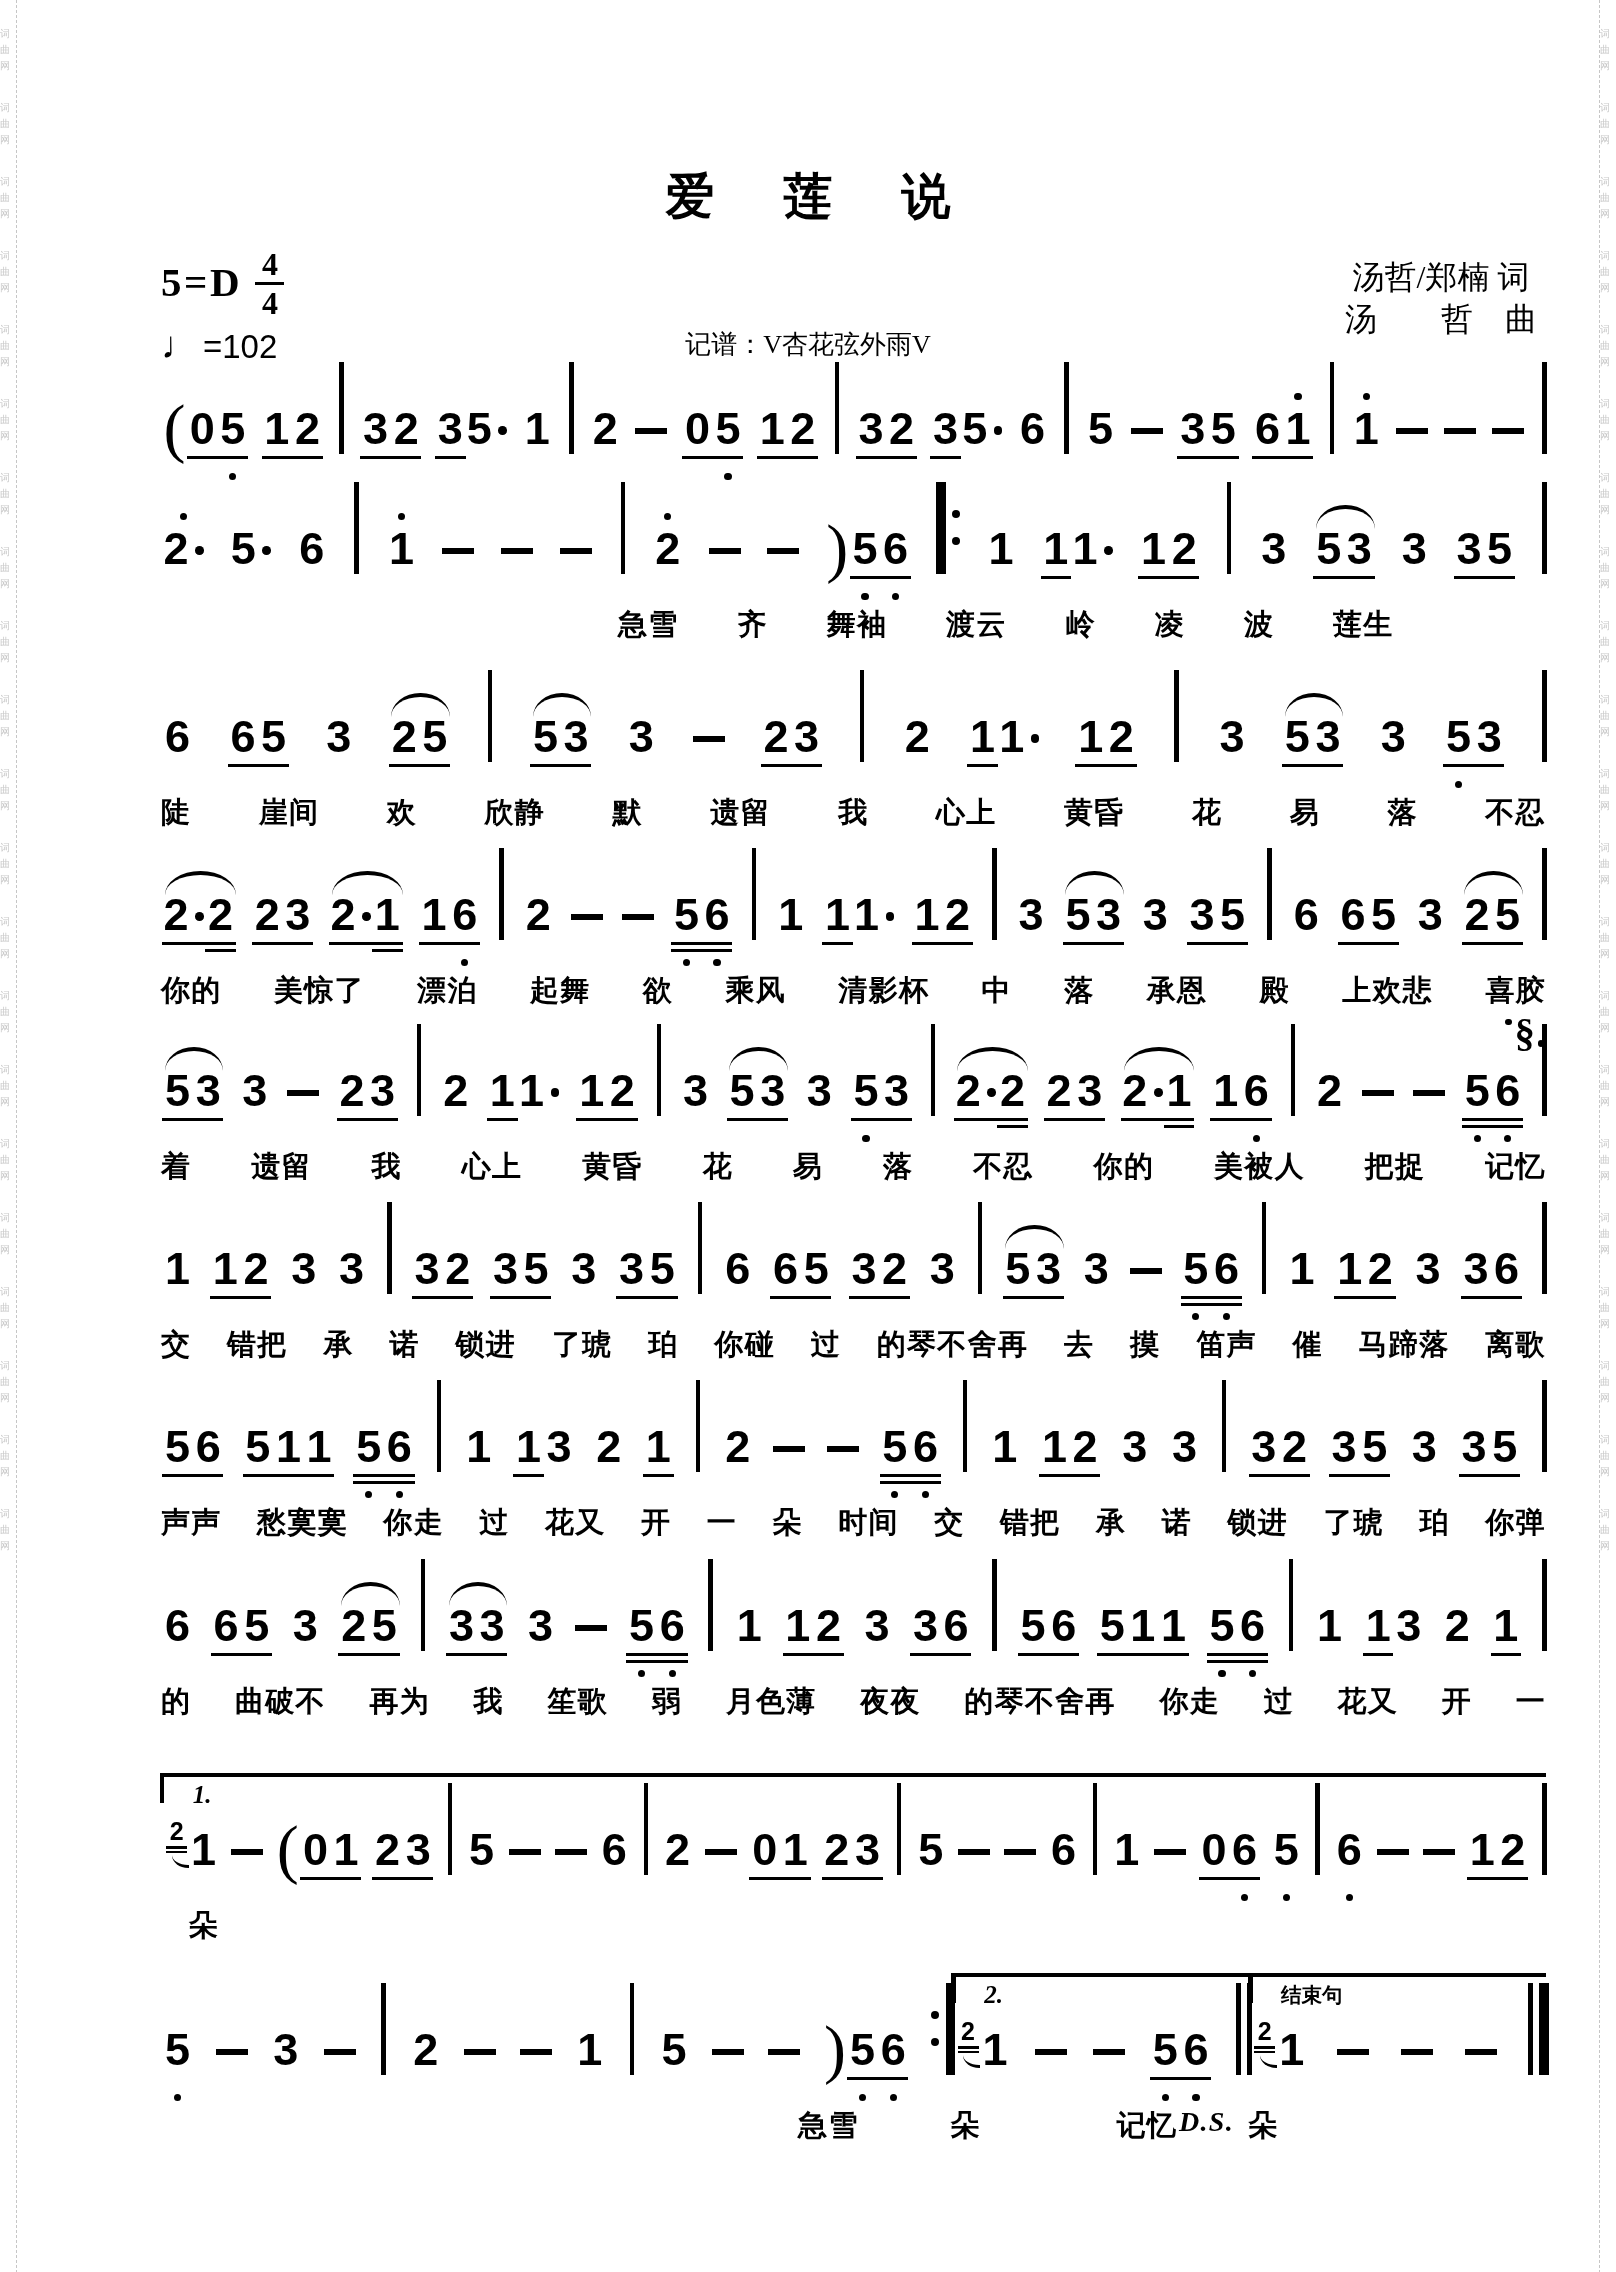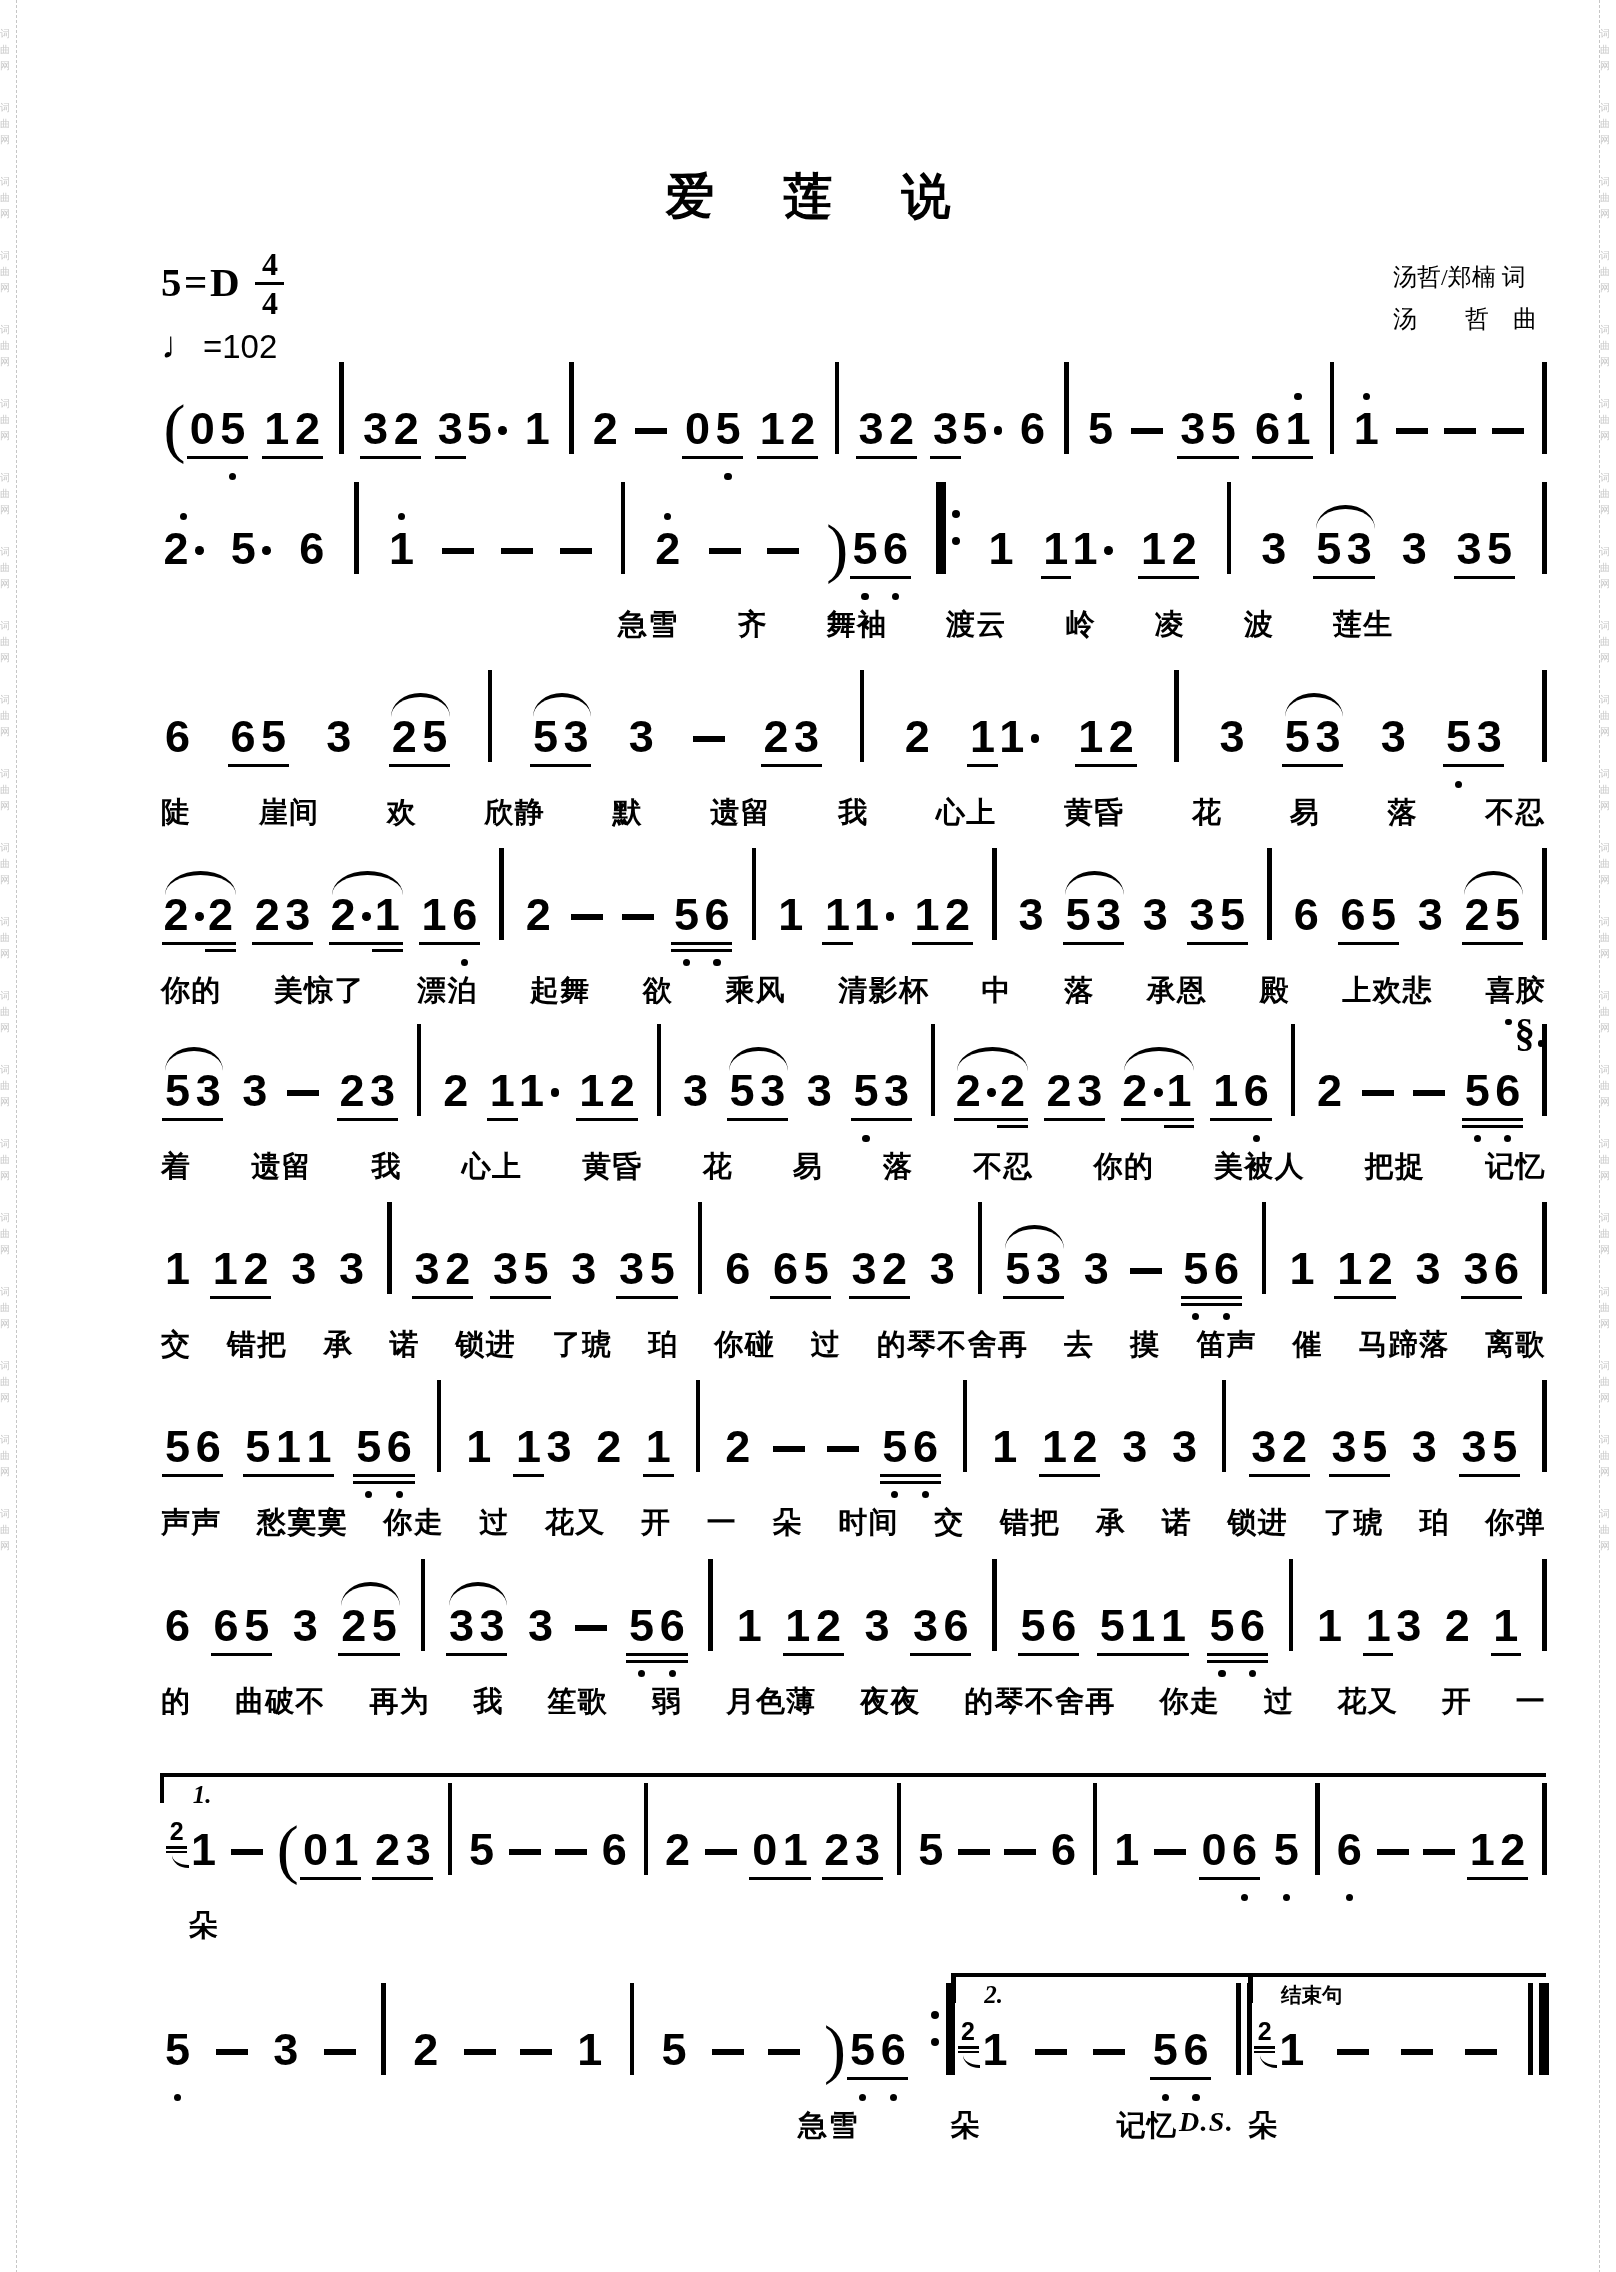--- a/index.html
+++ b/index.html
@@ -20,22 +20,22 @@
   .frac{display:inline-flex;flex-direction:column;align-items:center;margin-left:13px;margin-top:-12px;}
   .frac .num{font-size:32px;line-height:34px;border-bottom:3.3px solid #000;padding:0 6.6px 1.3px;}
   .frac .den{font-size:32px;line-height:36px;}
   .tempo{position:absolute;left:92px;top:325px;display:flex;align-items:flex-end;}
   .tnote{font-size:38px;line-height:41px;}
   .tval{font-size:33px;line-height:38px;margin-left:4px;}
   .performer{position:absolute;top:276px;left:0;width:100%;text-align:center;
              font-size:28px;font-family:"Liberation Serif",serif;}
   .transcriber{position:absolute;top:327px;left:0;width:100%;text-align:center;
              font-size:26px;font-family:"Liberation Serif",serif;}
-  .credits{position:absolute;right:10px;top:256px;font-size:24px;line-height:42px;
-           font-family:"Liberation Serif",serif;text-align:left;}
+  .credits{position:absolute;right:10px;top:256px;font-size:32px;line-height:42px;
+           font-family:"Liberation Serif",serif;text-align:center;}
   .segno{position:absolute;right:12px;top:1008px;font-size:41px;font-weight:700;
          font-family:"Liberation Serif",serif;}
   .segno .sdot{position:absolute;width:6.6px;height:6.6px;border-radius:50%;background:#000;}
   .segno .d1{left:-9.2px;top:10.6px;}
   .segno .d2{right:-9.2px;bottom:9.2px;}
   
   .system{position:absolute;left:92px;width:1385px;}
   .staff{display:flex;align-items:flex-start;width:100%;}
   .seg{position:relative;flex-basis:0;}
   .tokens{display:flex;justify-content:space-between;align-items:flex-start;width:100%;padding:0 2.6px;}
@@ -133,20 +133,21 @@
       <span class="key">5=D</span>
       <span class="frac">
         <span class="num">4</span>
         <span class="den">4</span>
       </span>
     </div>
     <div class="tempo">
       <span class="tnote">♩</span>
       <span class="tval">=102</span>
     </div>
+    <div class="transcriber">记谱：V杏花弦外雨V</div>
     <div class="credits">
       <div>汤哲/郑楠 词</div>
       <div>汤　　哲　曲</div>
     </div>
     <div class="segno">
       <span class="sdot d1"></span><span>§</span><span class="sdot d2"></span>
     </div>
     <div id="sheet">
         <div class="system" style="top: 388px;">
           <div class="staff">

